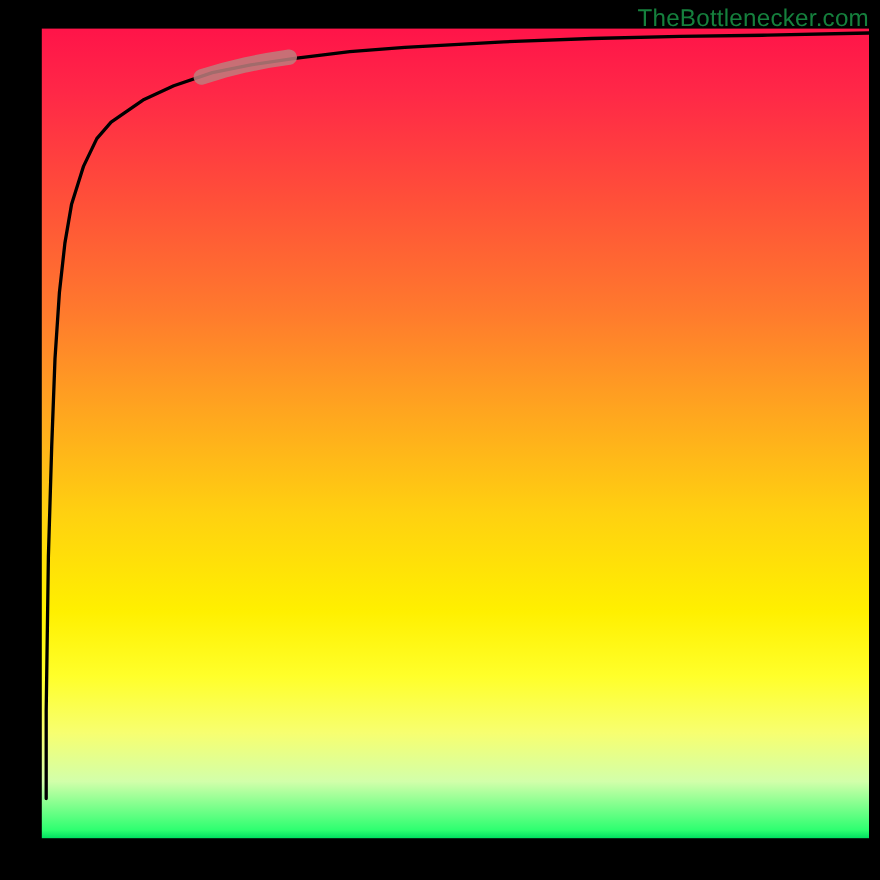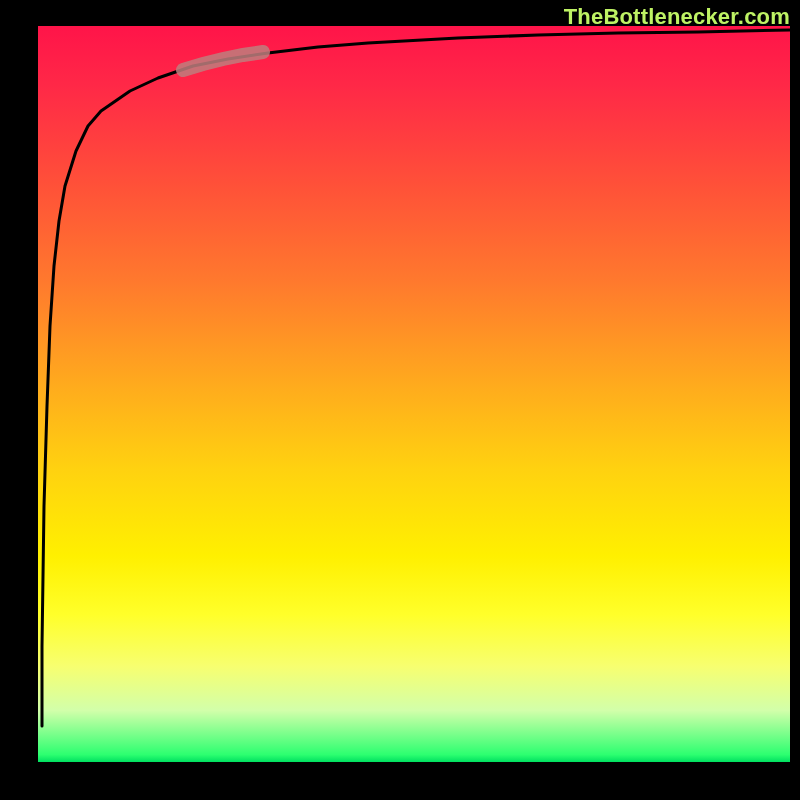--- a/index.html
+++ b/index.html
@@ -29,23 +29,23 @@
       #f7ff70 87%,
       #d2ffaa 93%,
       #2dff70 99%,
       #00e060 100%
     );
   }
   .watermark {
     position: absolute;
     top: 4px;
     right: 10px;
-    color: #bef264;
+    color: #15803d;
     font-size: 22px;
-    font-weight: 700;
+    font-weight: 400;
     letter-spacing: 0.2px;
   }
   svg.curve {
     position: absolute;
     left: 38px;
     top: 26px;
     width: 752px;
     height: 736px;
     pointer-events: none;
   }

